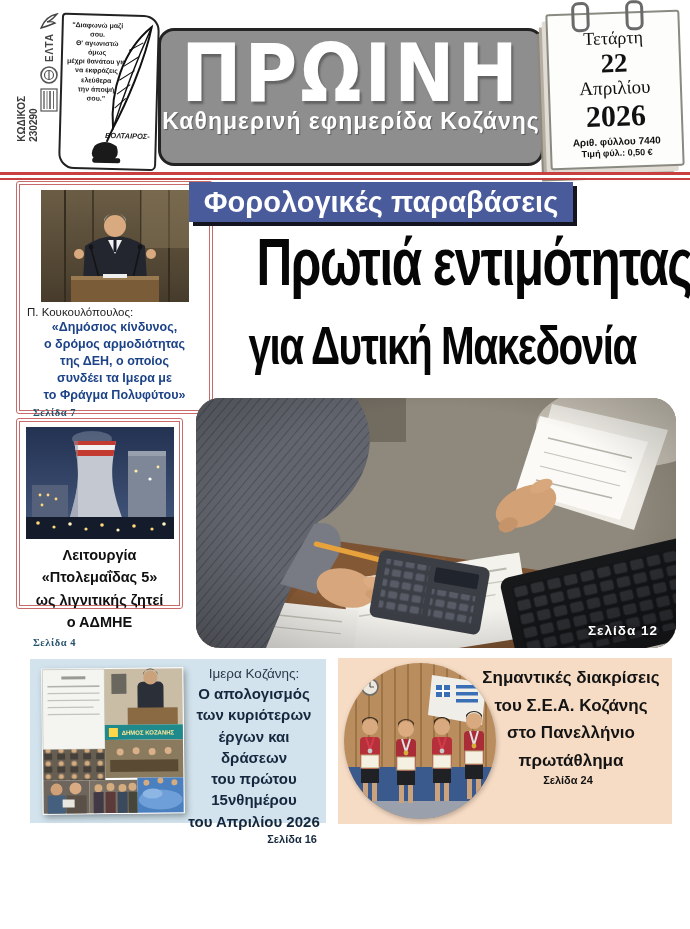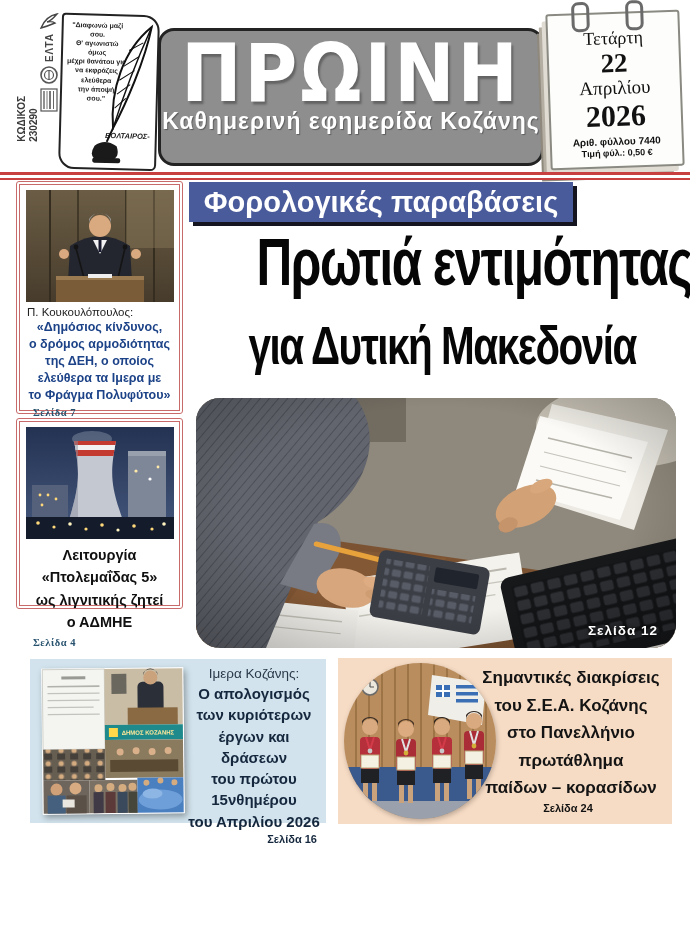--- a/index.html
+++ b/index.html
@@ -39,21 +39,21 @@
   #cal-day{font-size:27px;font-weight:bold;line-height:1.05;}
   #cal-month{font-size:19px;line-height:1.15;}
   #cal-year{font-size:30px;font-weight:bold;line-height:1.15;}
   #cal-issue{font-family:"Liberation Sans",sans-serif;font-size:10px;font-weight:bold;margin-top:2px;}
   #cal-price{font-family:"Liberation Sans",sans-serif;font-size:9px;font-weight:bold;margin-top:1px;}
 
   #red-rule{left:0;top:172px;width:690px;height:3px;border-top:3px solid #c94040;border-bottom:2px solid #c94040;background:#fff;}
 
   
   .side-box{border:4px double #c96a6a;background:#fff;border-radius:3px;box-sizing:border-box;padding:5px 4px;}
-  #side1{left:16px;top:181px;width:167px;height:233px;}
+  #side1{left:16px;top:181px;width:197px;height:233px;}
   #side2{left:16px;top:418px;width:167px;height:191px;}
   .side-photo{display:block;margin:0 auto;}
   #side1-caption{font-size:11.5px;color:#222;margin:4px 0 1px 3px;}
   .quote-line{font-size:12.5px;font-weight:bold;color:#1c4287;text-align:center;line-height:1.36;}
   .page-ref{font-size:10.5px;font-weight:bold;color:#27526e;font-family:Liberation Serif, serif;
             letter-spacing:.5px;margin:3px 0 0 9px;}
   .side2-line{font-size:14.5px;font-weight:bold;color:#101010;text-align:center;line-height:1.55;}
   #side2-title{margin-top:5px;}
 
   
@@ -195,21 +195,21 @@
       <circle cx="99" cy="57" r="2.4" fill="#141414"></circle>
       <rect x="30" y="88" width="88" height="24" fill="#7a5c38"></rect>
       <rect x="30" y="86" width="88" height="4" fill="#9a7a50"></rect>
       <rect x="62" y="84" width="24" height="4" fill="#eee"></rect>
     </svg>
     <div id="side1-caption">Π. Κουκουλόπουλος:</div>
     <div>
       <div class="quote-line">«Δημόσιος κίνδυνος,</div>
       <div class="quote-line">ο δρόμος αρμοδιότητας</div>
       <div class="quote-line">της ΔΕΗ, ο οποίος</div>
-      <div class="quote-line">ελεύθερα τα Ιμερα με</div>
+      <div class="quote-line">συνδέει τα Ιμερα με</div>
       <div class="quote-line">το Φράγμα Πολυφύτου»</div>
     </div>
     <div class="page-ref">Σελίδα 7</div>
   </div>
 
   <div class="abs side-box" id="side2">
     <svg class="side-photo" width="148" height="112" viewBox="0 0 148 112">
       <defs>
         <linearGradient id="sky2" x1="0" y1="0" x2="0" y2="1">
           <stop offset="0" stop-color="#243252"></stop>
@@ -498,19 +498,18 @@
             <path d="M-8,61 A8,8 0 0 1 8,61 L8,56 A10,10 0 0 0 -8,56 Z" fill="#3a2e26"></path>
           </g>
         </g>
       </svg>
     </div>
     <div id="box-right-text">
       <div class="br-line">Σημαντικές διακρίσεις</div>
       <div class="br-line">του Σ.Ε.Α. Κοζάνης</div>
       <div class="br-line">στο Πανελλήνιο</div>
       <div class="br-line">πρωτάθλημα</div>
-      <div class="br-line">παίδων – κορασίδων</div>
       <div id="box-right-page">Σελίδα  24</div>
     </div>
   </div>
 
 
 </div>
 
 </body></html>

